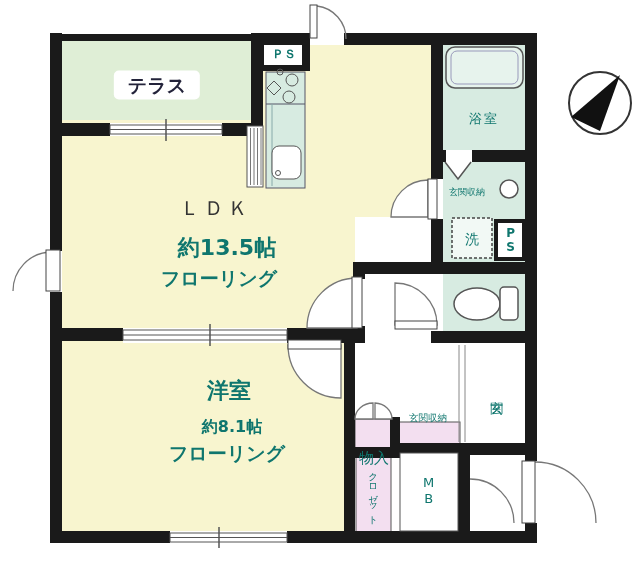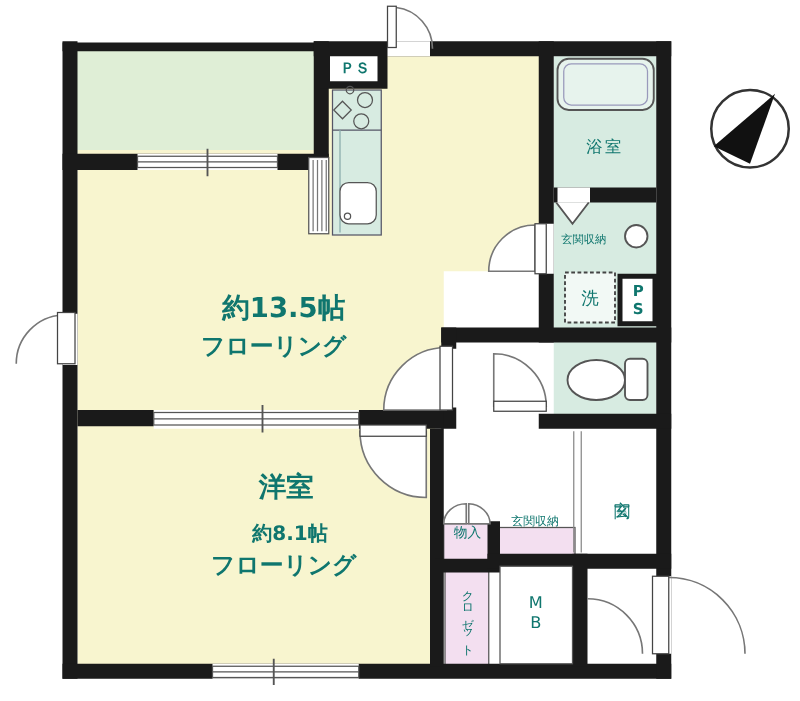--- a/index.html
+++ b/index.html
@@ -146,28 +146,30 @@
     <rect x="288" y="340" width="53" height="9"></rect>
     <rect x="395" y="321" width="42" height="8"></rect>
   </g>
 
   <g>
     <circle cx="600" cy="103" r="31" fill="#ffffff" stroke="#333" stroke-width="2"></circle>
     <polygon points="620,75 571,117 600,131" fill="#111"></polygon>
   </g>
 </svg>
 
+  <div class="lbl terrace-box b" style="left:157px;top:85px;font-size:19px;">テラス</div>
   <div class="lbl b" style="left:284px;top:55px;font-size:12px;">ＰＳ</div>
+  <div class="lbl" style="left:216px;top:208px;font-size:20px;letter-spacing:4px;color:#333;">ＬＤＫ</div>
   <div class="lbl b" style="left:217px;top:248px;font-size:22px;margin-left:10px;">約13.5帖</div>
   <div class="lbl" style="left:219px;top:278px;font-size:19px;font-weight:600;">フローリング</div>
   <div class="lbl b" style="left:229px;top:391px;font-size:22px;">洋室</div>
   <div class="lbl b" style="left:232px;top:427px;font-size:16px;">約8.1帖</div>
   <div class="lbl" style="left:227px;top:453px;font-size:19px;font-weight:600;">フローリング</div>
   <div class="lbl" style="left:484px;top:119px;font-size:13px;letter-spacing:2px;text-align:right;">浴室</div>
   <div class="lbl" style="left:467px;top:193px;font-size:9px;">玄関収納</div>
   <div class="lbl" style="left:472px;top:240px;font-size:14px;">洗</div>
   <div class="lbl v b" style="left:510px;top:240px;font-size:12px;">PS</div>
   <div class="lbl v" style="left:496px;top:392px;font-size:13px;letter-spacing:2px;">玄関</div>
-  <div class="lbl" style="left:374px;top:427px;font-size:11px;">物入</div>
+  <div class="lbl" style="left:374px;top:458px;font-size:15px;">物入</div>
   <div class="lbl" style="left:428px;top:418px;font-size:9.5px;">玄関収納</div>
   <div class="lbl v" style="left:373px;top:493px;font-size:9.5px;">クロゼット</div>
   <div class="lbl v" style="left:428px;top:491px;font-size:13px;letter-spacing:1px;">MB</div>
 </div>
 
 </body></html>

